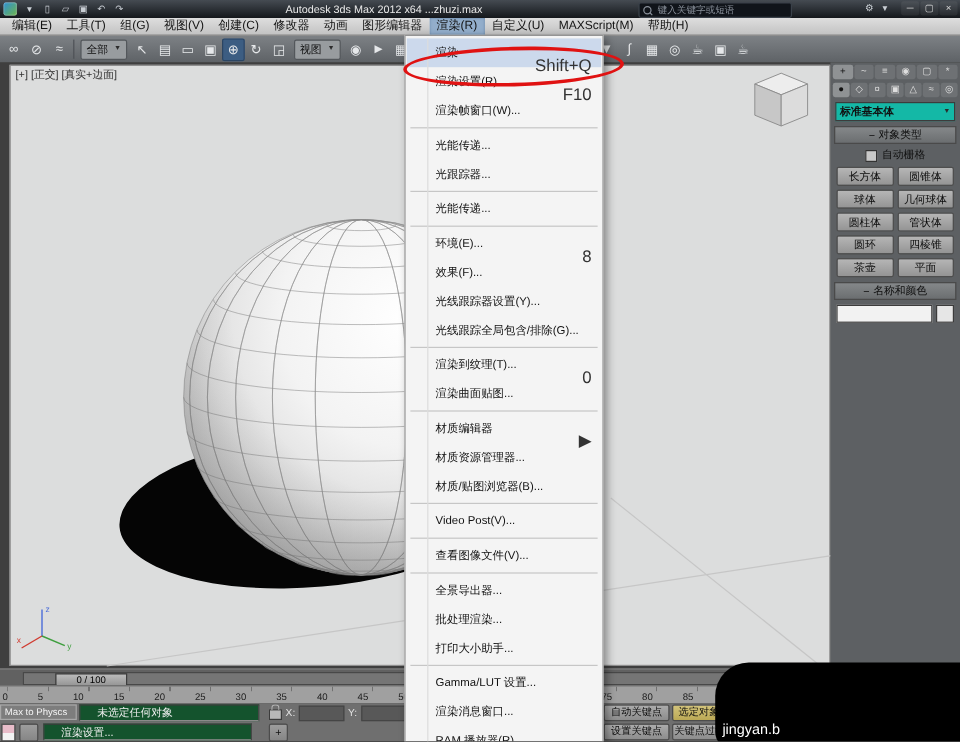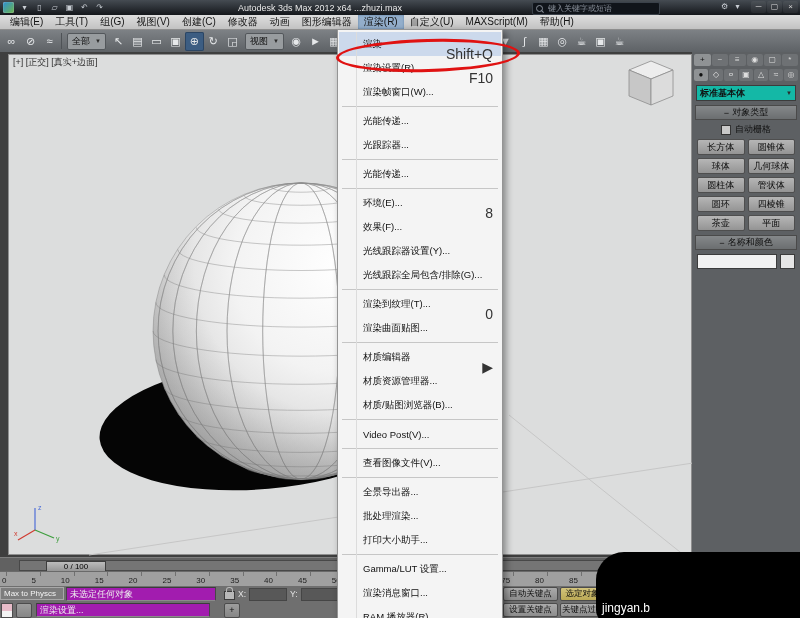--- a/index.html
+++ b/index.html
@@ -81,22 +81,22 @@
   .ts-chip{position:absolute;left:26px;top:0;width:58px;height:9px;background:linear-gradient(#bcbcbc,#969696);
     border:1px solid #3d3d3d;font-size:8px;line-height:9px;text-align:center;color:#000;}
   .trackbar{position:absolute;left:0;top:571px;width:800px;height:15px;background:#a0a0a0;border-top:1px solid #6a6a6a;box-sizing:border-box;overflow:hidden;}
   .trackbar::before{content:'';position:absolute;left:6px;top:0;width:676px;height:4px;
     background:repeating-linear-gradient(90deg,#707070 0 1px,transparent 1px 33.8px);}
   .ticks{position:absolute;left:2px;top:4px;width:682px;display:flex;justify-content:space-between;
     font-size:8px;color:#1d1d1d;}
 
   
   .statusbar{position:absolute;left:0;top:586px;width:800px;height:32px;background:#6f6f6f;font-size:9px;color:#e8e8e8;}
-  .sunken{background:#a21caf;border:1px solid #474747;border-top-color:#3c3c3c;border-bottom-color:#8a8a8a;
-    color:#efefef;line-height:12px;padding:0 3px;white-space:nowrap;overflow:hidden;box-sizing:border-box;}
+  .sunken{background:#14532d;border:1px solid #474747;border-top-color:#3c3c3c;border-bottom-color:#8a8a8a;
+    color:#efefef;line-height:12px;padding:0 14px;white-space:nowrap;overflow:hidden;box-sizing:border-box;}
   .sel-status{position:absolute;left:66px;top:1px;width:150px;height:14px;}
   .coords{position:absolute;left:224px;top:1px;display:flex;gap:3px;align-items:center;height:14px;}
   .clbl{font-size:8.5px;color:#e3e3e3;}
   .cfield{width:36px;height:11px;background:#585858;border:1px solid #454545;}
   .padlock{position:relative;width:9px;height:7px;background:#b8b8b8;border:1px solid #3c3c3c;margin-top:3px;}
   .padlock::before{content:'';position:absolute;left:1px;top:-5px;width:5px;height:4px;
     border:1px solid #b8b8b8;border-bottom:none;border-radius:3px 3px 0 0;}
   .grid-label{position:absolute;left:470px;top:3px;white-space:nowrap;}
   .sbtn{position:absolute;height:14px;background:linear-gradient(#ababab,#8d8d8d);border:1px solid #4c4c4c;
     border-radius:2px;color:#0b0b0b;font-size:8.5px;display:flex;align-items:center;justify-content:center;

